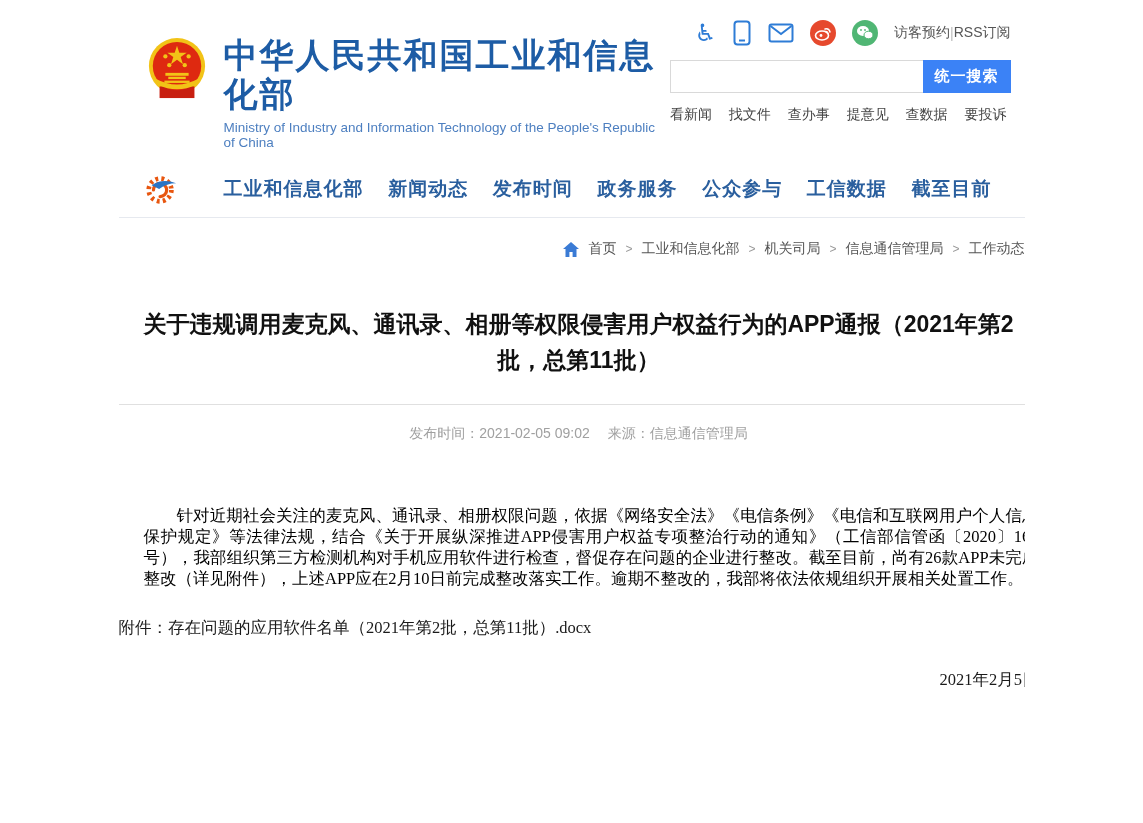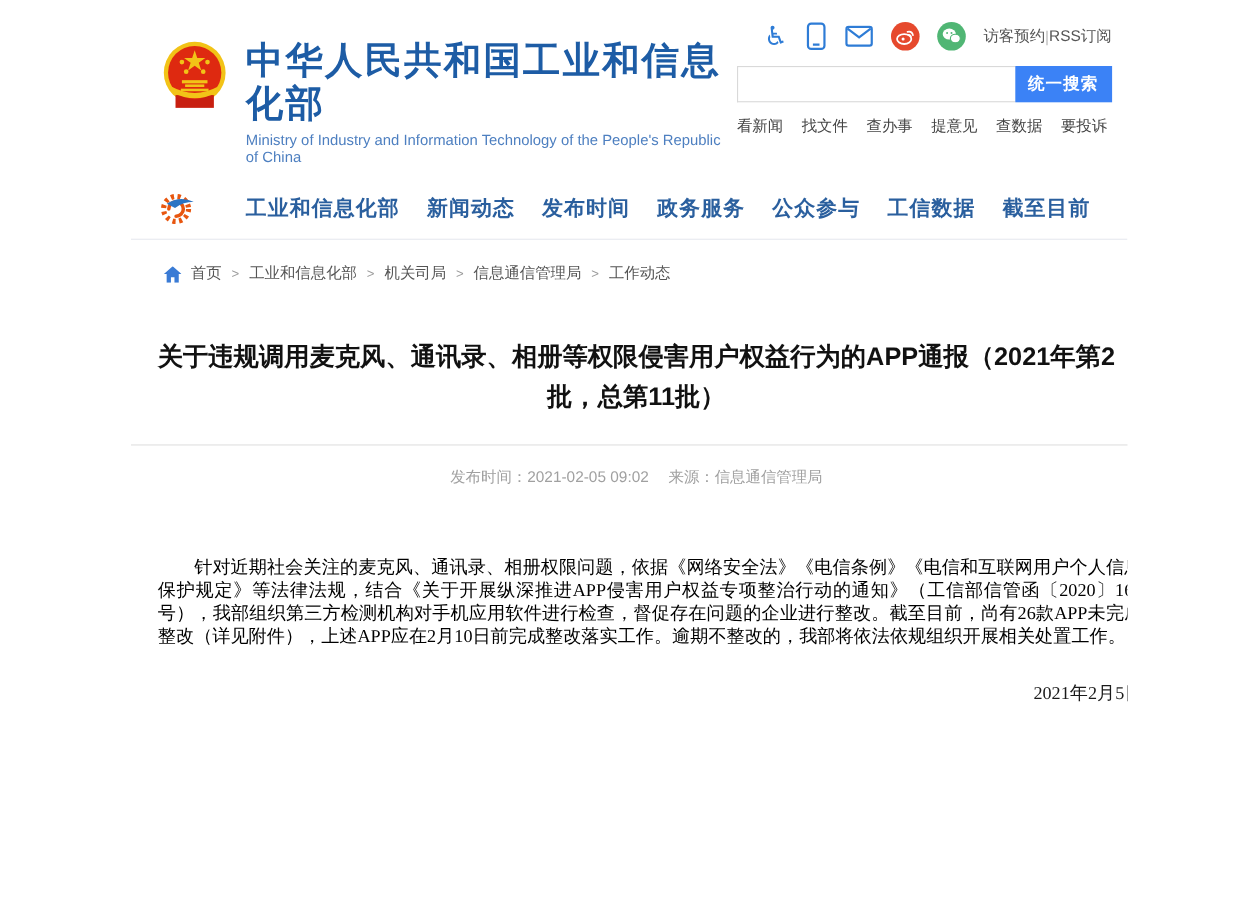--- a/index.html
+++ b/index.html
@@ -33,21 +33,21 @@
   .quick-links { display: flex; justify-content: space-between; margin-top: 13px; padding: 0 4px 0 0; }
   .quick-links a { font-size: 14px; color: #454545; text-decoration: none; cursor: pointer; }
 
   
   .main-nav { display: flex; align-items: center; height: 58px; border-bottom: 1px solid #e6e9ef; padding: 0 33px 0 25px; }
   .nav-logo { width: 34px; height: 34px; margin-right: 46px; flex: 0 0 auto; }
   .nav-items { flex: 1; display: flex; justify-content: space-between; align-items: center; }
   .nav-item { font-size: 19px; font-weight: bold; color: #2a5f9e; text-decoration: none; cursor: pointer; letter-spacing: 1px; }
 
   
-  .breadcrumb { display: flex; align-items: center; gap: 9px; padding: 22px 0 0 30px; font-size: 14px; color: #555; }
+  .breadcrumb { display: flex; align-items: center; gap: 9px; padding: 22px 0 0 30px; font-size: 14px; color: #555; justify-content: flex-end; }
   .breadcrumb a { color: #555; text-decoration: none; cursor: pointer; }
   .breadcrumb .bsep { color: #999; font-size: 12px; }
   .home-icon { width: 16px; height: 15px; }
 
   
   .article { width: 920px; margin: 0 auto; }
   .article-title { margin-top: 48px; font-size: 23px; line-height: 36px; font-weight: bold; color: #111; text-align: center; padding: 0 10px; }
   .title-divider { border: none; border-top: 1px solid #e0e0e0; margin: 26px 0 0 0; }
   .article-meta { margin-top: 20px; text-align: center; font-size: 14px; color: #a0a0a0; }
   .article-meta span { margin: 0 7px; }
@@ -174,17 +174,20 @@
   <main class="article">
     <h1 class="article-title">关于违规调用麦克风、通讯录、相册等权限侵害用户权益行为的APP通报（2021年第2批，总第11批）</h1>
     <hr class="title-divider">
     <div class="article-meta">
       <span>发布时间：2021-02-05 09:02</span>
       <span>来源：信息通信管理局</span>
     </div>
 
     <p class="article-body">针对近期社会关注的麦克风、通讯录、相册权限问题，依据《网络安全法》《电信条例》《电信和互联网用户个人信息保护规定》等法律法规，结合《关于开展纵深推进APP侵害用户权益专项整治行动的通知》（工信部信管函〔2020〕164号），我部组织第三方检测机构对手机应用软件进行检查，督促存在问题的企业进行整改。截至目前，尚有26款APP未完成整改（详见附件），上述APP应在2月10日前完成整改落实工作。逾期不整改的，我部将依法依规组织开展相关处置工作。</p>
 
+    <p class="attachment-line">
+      <a>附件：存在问题的应用软件名单（2021年第2批，总第11批）.docx</a>
+    </p>
 
     <div class="sign-date">2021年2月5日</div>
   </main>
 
 </div>
 
 </body></html>

